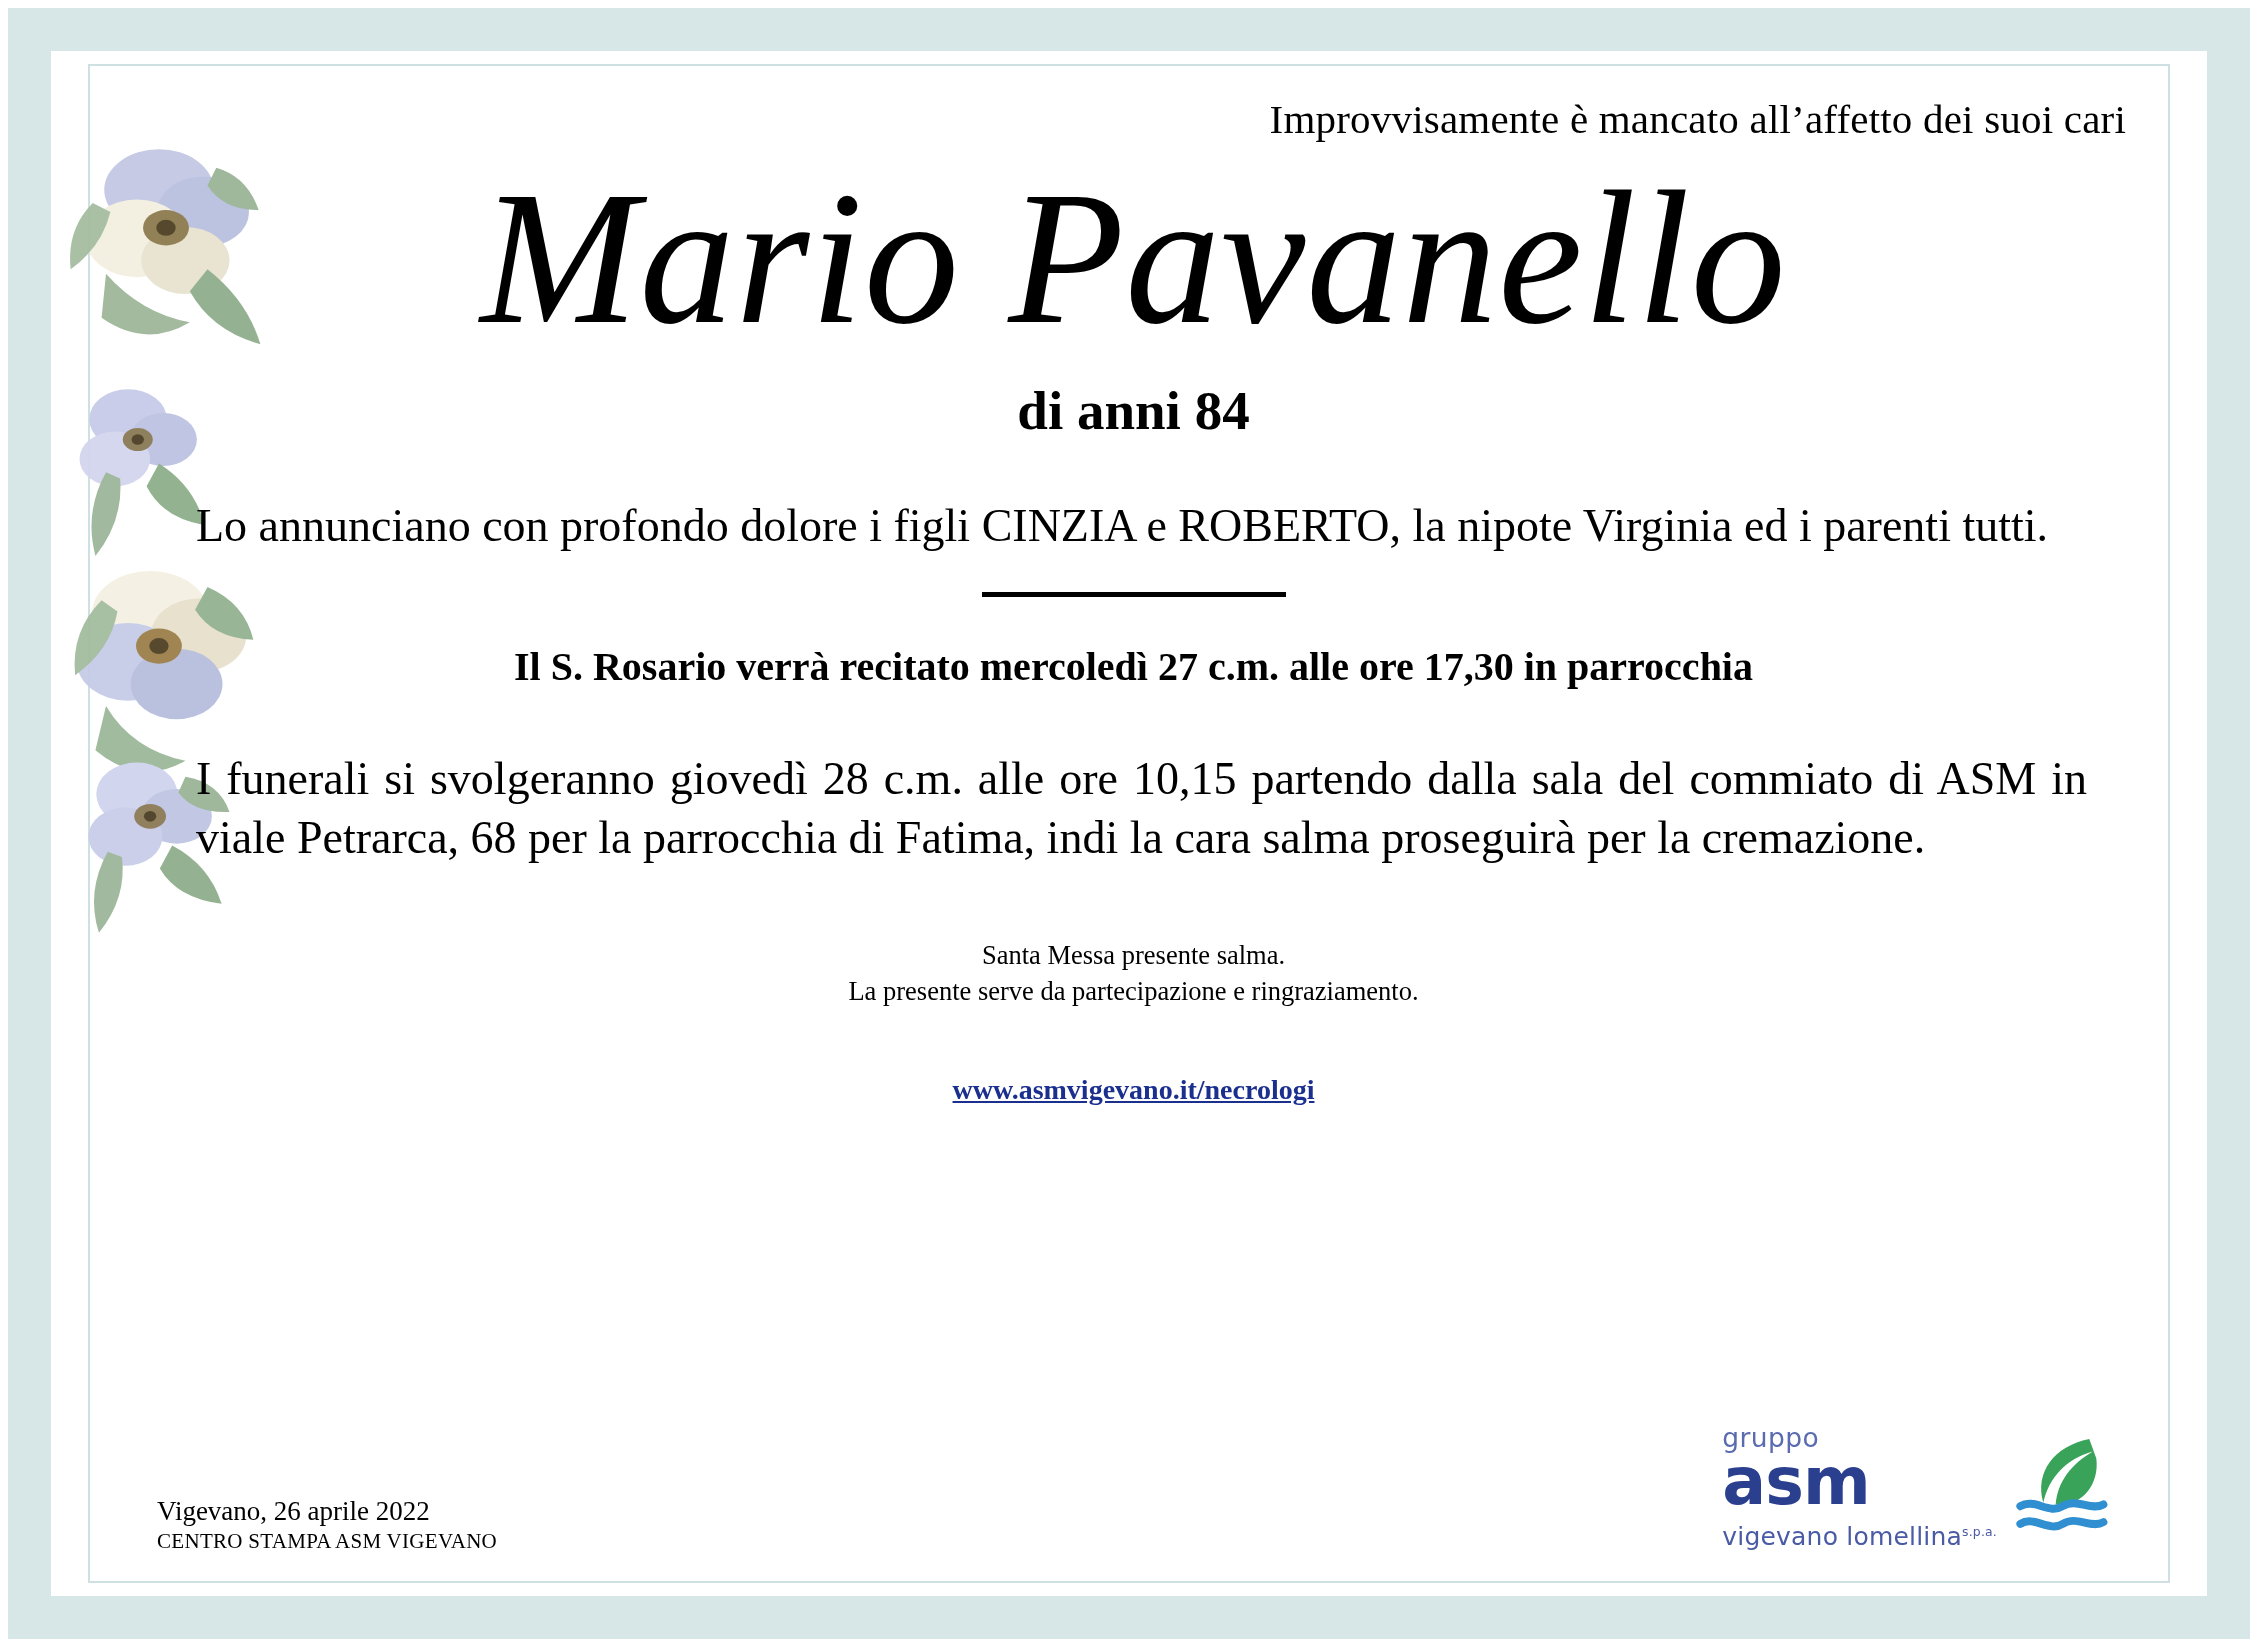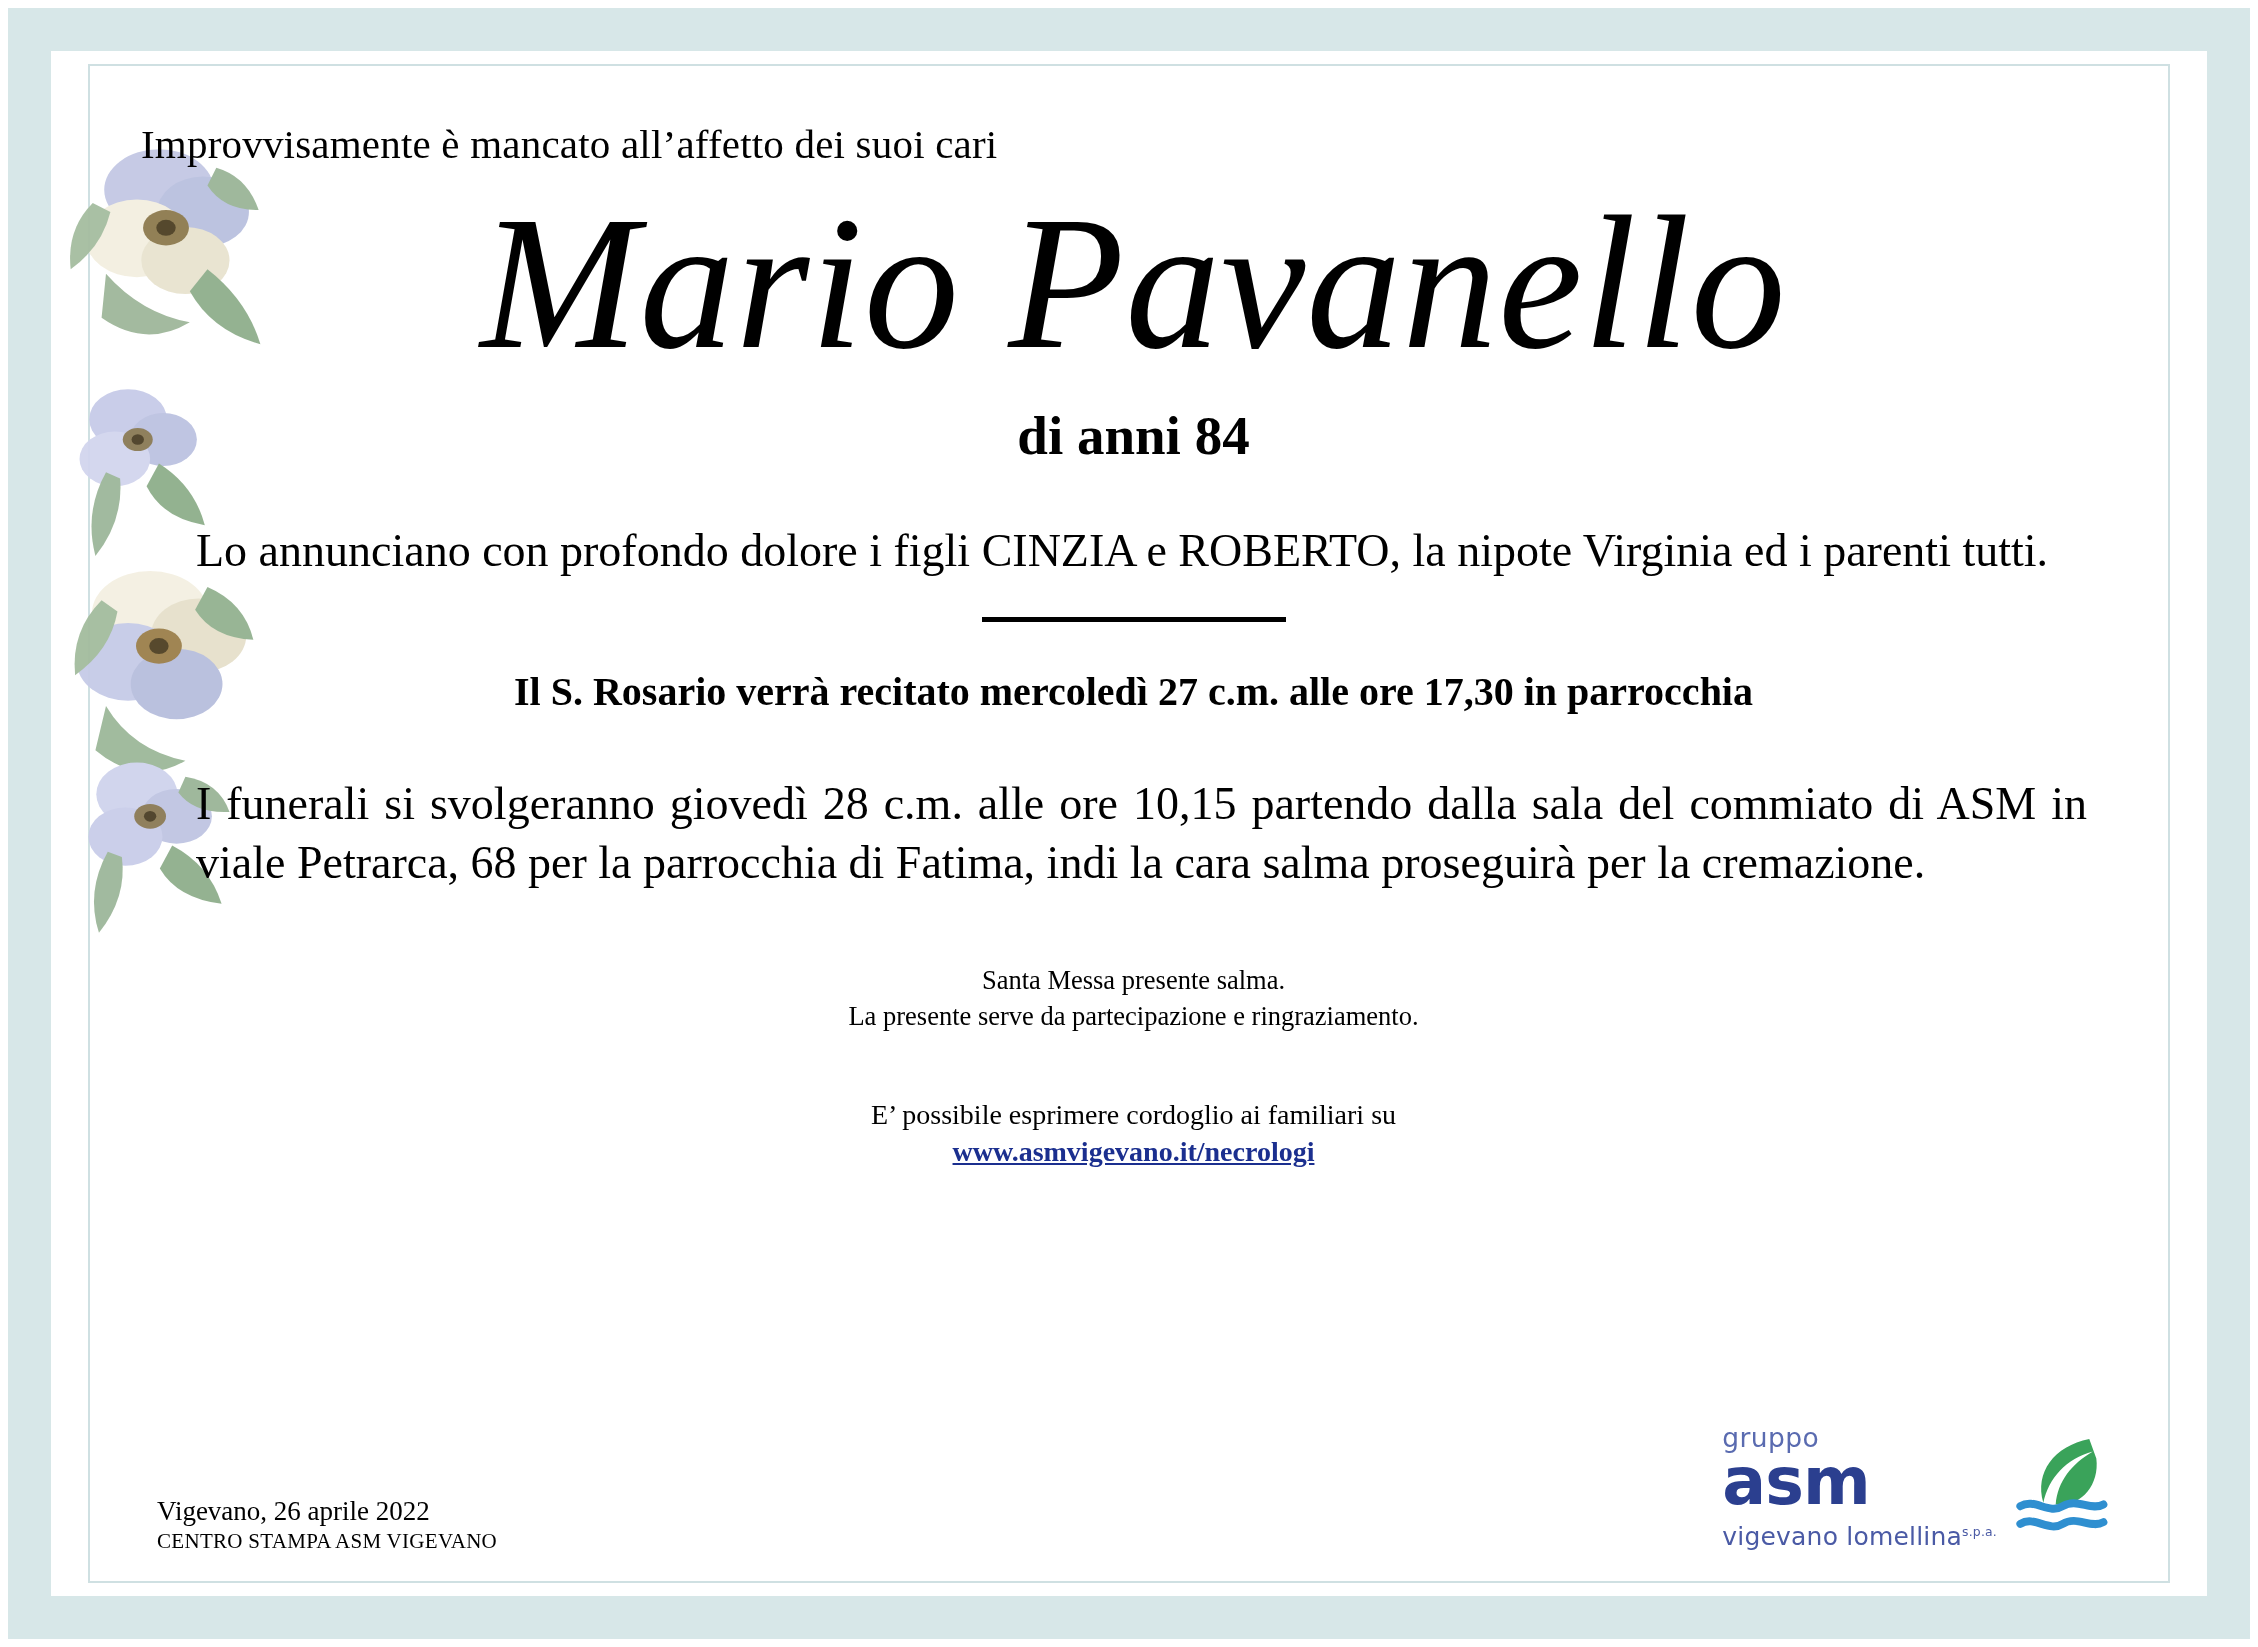--- a/index.html
+++ b/index.html
@@ -59,24 +59,24 @@
   
   .content {
     position: absolute;
     left: 141px;
     top: 84px;
     right: 132px;
     bottom: 84px;
   }
 
   .intro {
-    text-align: left;
+    text-align: right;
     font-size: 41px;
     letter-spacing: 0.2px;
-    margin-top: 36px;
+    margin-top: 11px;
   }
 
   .name {
     text-align: center;
     font-size: 190px;
     line-height: 1.02;
     font-weight: 400;
     margin-top: 19.4px;
     letter-spacing: 0.9px;
     white-space: nowrap;
@@ -280,21 +280,20 @@
     <div class="rosary">Il S. Rosario verrà recitato mercoledì 27 c.m. alle ore 17,30 in parrocchia</div>
 
     <div class="funeral">I funerali si svolgeranno giovedì 28 c.m. alle ore 10,15 partendo dalla sala del commiato di ASM in viale Petrarca, 68 per la parrocchia di Fatima, indi la cara salma proseguirà per la cremazione.</div>
 
     <div class="notes">
       <div>Santa Messa presente salma.</div>
       <div>La presente serve da partecipazione e ringraziamento.</div>
     </div>
 
     <div class="condolences">
-      <span>E’ possibile esprimere cordoglio ai familiari su</span>
       <a class="link" href="#">www.asmvigevano.it/necrologi</a>
     </div>
 
     <div class="place-block">
       <div class="place-line">Vigevano, 26 aprile 2022</div>
       <div class="printer-line">CENTRO STAMPA ASM VIGEVANO</div>
     </div>
 
     <div class="logo">
       <div class="logo-text">

